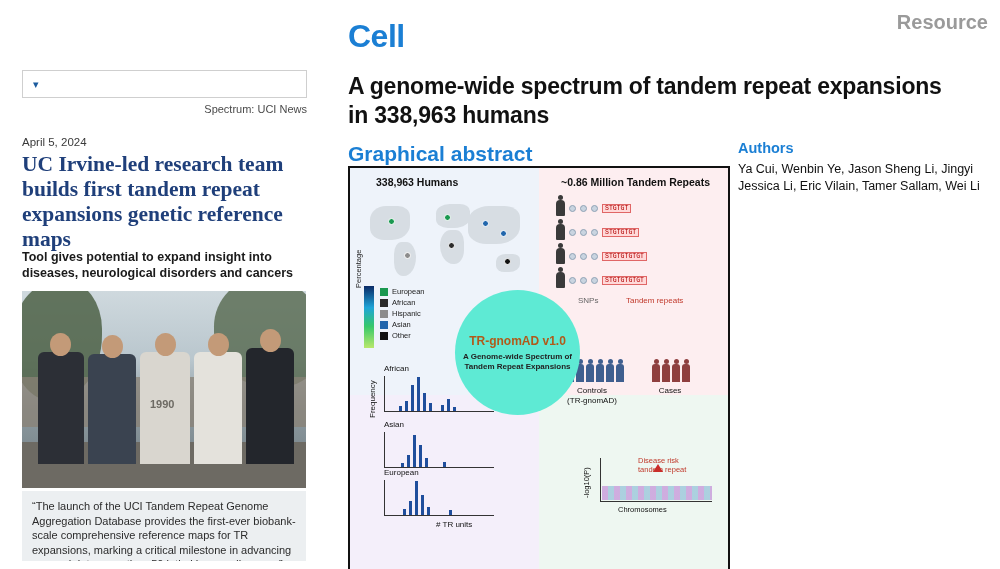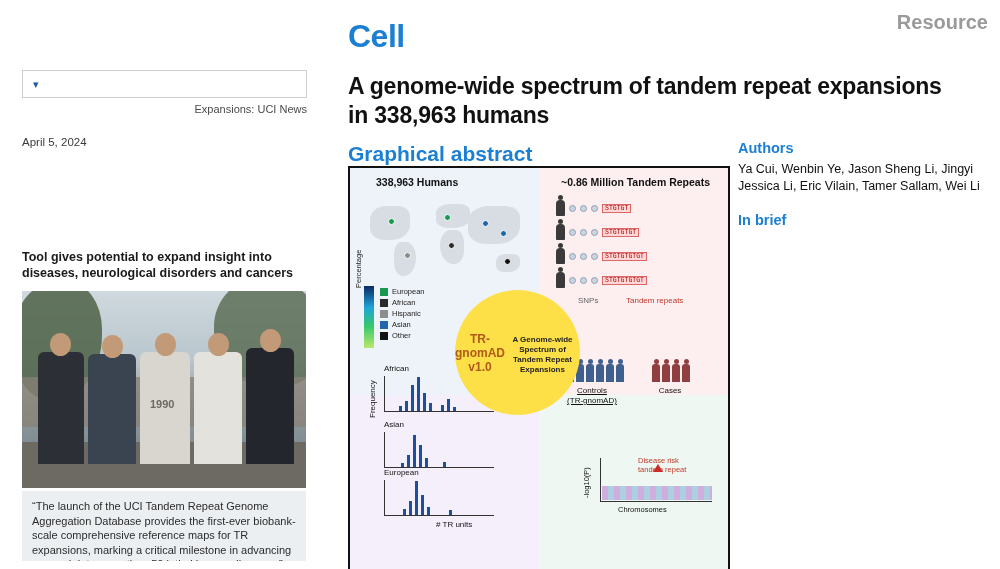--- a/index.html
+++ b/index.html
@@ -135,21 +135,21 @@
   .person-row { position:absolute; display:flex; align-items:center; gap:4px;}
   .mini-person { width:9px; height:16px; background:#3a3a3a; border-radius:4px 4px 1px 1px; position:relative;}
   .mini-person::before{ content:""; position:absolute; left:2px; top:-5px; width:5px; height:5px; border-radius:50%; background:#3a3a3a;}
   .bead { width:7px; height:7px; border-radius:50%; background:#c9d4e0; border:1px solid #8fa2b5;}
   .repeat-tag { font-size:6.5px; background:#ffd9d9; border:1px solid #e06666; color:#b00000; padding:0 2px; font-family:"Liberation Mono", monospace;}
   .snp-label{ position:absolute; font-size:8px; color:#666; }
   .tr-label{ position:absolute; font-size:8px; color:#c0392b; }
 
   .center-circle {
     position:absolute; left:105px; top:122px; width:125px; height:125px;
-    border-radius:50%; background:#fde047; display:flex; flex-direction:row;
+    border-radius:50%; background:#5eead4; display:flex; flex-direction:column;
     align-items:center; justify-content:center; text-align:center; z-index:5;
   }
   .cc-title { font-size:12px; font-weight:700; color:#b05a1a;}
   .cc-sub { font-size:8px; font-weight:700; color:#222; line-height:10px; margin-top:4px;}
   .hist { position:absolute; width:110px; height:36px; border-left:1px solid #333; border-bottom:1px solid #333;}
   .hist .bar { position:absolute; bottom:0; width:3px; background:#1f4e9c;}
   .hist-name { position:absolute; font-size:8px; color:#111;}
   .freq-label { position:absolute; left:18px; top:250px; font-size:8px; color:#111;
     transform:rotate(-90deg); transform-origin:left top; white-space:nowrap;}
   .xaxis-label { position:absolute; font-size:8px; color:#111;}
@@ -181,23 +181,24 @@
 <body>
 
 <div class="page">
 
   <div class="left-col">
 
 
     <div class="search-box">
       <span class="chev">▾</span>
     </div>
-    <div class="searching-label">Expansions: UCI News</div>
+    <div class="searching-label">Spectrum: UCI News</div>
 
     <div class="date-line">April 5, 2024</div>
+    <div class="headline">UC Irvine-led research team builds first tandem repeat expansions genetic reference maps</div>
     <div class="subhead">Tool gives potential to expand insight into diseases, neurological disorders and cancers</div>
 
     <div class="photo">
       <div class="sky"></div>
       <div class="foliage-l"></div>
       <div class="foliage-r"></div>
       <div class="wall"></div>
       <div class="ground"></div>
       <div class="person p1"></div>
       <div class="head p1h"></div>
@@ -354,33 +355,32 @@
           <span class="p"></span>
           <span class="p"></span>
           <span class="p"></span>
       </div>
       <div class="cohort red" style="left:302px; top:196px;">
         <span class="p"></span>
           <span class="p"></span>
           <span class="p"></span>
           <span class="p"></span>
       </div>
-      <div class="cohort-label" style="left:206px; top:218px; width:72px; white-space:pre-line;text-decoration:underline;">Controls
+      <div class="cohort-label" style="left:206px; top:218px; width:72px; white-space:pre-line;">Controls
 (TR-gnomAD)</div>
       <div class="cohort-label" style="left:300px; top:218px; width:40px;">Cases</div>
 
       <div class="manhattan">
         <div class="mh-band"></div>
         <div class="mh-tri" style="left:52px; top:6px;"></div>
       </div>
       <div class="mh-y">-log10(P)</div>
       <div class="mh-x">Chromosomes</div>
       <div class="drt-label" style="width:62px;">Disease risk tandem repeat</div>
     </div>
 
     <div class="meta">
       <h3>Authors</h3>
       <p>Ya Cui, Wenbin Ye, Jason Sheng Li, Jingyi Jessica Li, Eric Vilain, Tamer Sallam, Wei Li</p>
-      <h3>In brief</h3>
     </div>
 
   </div>
 </div>
 
 </body></html>

